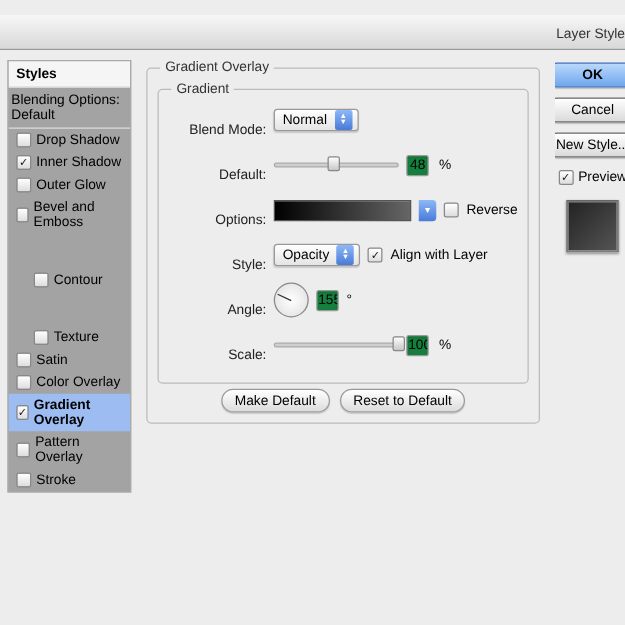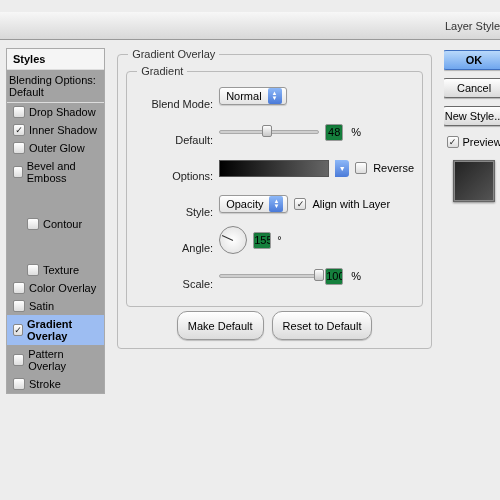--- a/index.html
+++ b/index.html
@@ -26,21 +26,21 @@
 .slider { position: relative; height: 14px; display: inline-flex; align-items: center; }
 .track { height: 4px; background: #cfcfcf; border: 1px solid #aaa; border-radius: 2px; width: 100%; }
 .thumb { position: absolute; top: 0; width: 10px; height: 12px; background: linear-gradient(#fdfdfd,#c8c8c8); border: 1px solid #888; border-radius: 2px; transform: translateX(-50%); }
 .numbox { width: 18px; height: 17px; border: 1px solid #999; background: #15803d; text-align: center; border-radius: 2px; box-shadow: inset 0 1px 2px rgba(0,0,0,0.15); }
 .pct { margin-left: 2px; }
 .gradswatch { width: 110px; height: 17px; border: 1px solid #555; background: linear-gradient(90deg, #000 0%, #666 100%); }
 .dropbtn { width: 14px; height: 17px; background: linear-gradient(#8db8f8,#4a7ad8); border-radius: 0 3px 3px 0; display: flex; align-items: center; justify-content: center; color: #fff; font-size: 7px; }
 .anglewheel { width: 28px; height: 28px; border: 1px solid #888; border-radius: 50%; background: radial-gradient(circle,#fff,#ddd); position: relative; }
 .anglewheel::after { content: ""; position: absolute; width: 12px; height: 1px; background: #333; top: 50%; left: 50%; transform-origin: left center; transform: rotate(-155deg); }
 .btnrow { display: flex; gap: 8px; justify-content: center; margin-top: 4px; }
-.macbtn { background: linear-gradient(#fff,#dcdcdc); border: 1px solid #999; border-radius: 10px; padding: 2px 10px; height: 29px; display: inline-flex; align-items: center; box-shadow: 0 1px 1px rgba(0,0,0,0.2); }
+.macbtn { background: linear-gradient(#fff,#dcdcdc); border: 1px solid #999; border-radius: 10px; padding: 2px 10px; height: 19px; display: inline-flex; align-items: center; box-shadow: 0 1px 1px rgba(0,0,0,0.2); }
 .rightcol { width: 82px; display: flex; flex-direction: column; align-items: center; gap: 8px; padding-top: 2px; overflow: hidden; padding-left: 4px;}
 .rbtn { width: 76px; height: 20px; border-radius: 10px; border: 1px solid #6a6a6a; display: flex; align-items: center; justify-content: center; box-shadow: 0 1px 1px rgba(0,0,0,0.25); white-space: nowrap; }
 .rbtn.primary { background: linear-gradient(#b9d9fb,#6fa6ee); border-color: #3d6fbf; font-weight: bold; }
 .rbtn.normal { background: linear-gradient(#fff,#dadada); }
 .previewrow { display: flex; align-items: center; gap: 4px; margin-top: 2px; }
 .previewswatch { width: 42px; height: 42px; border: 1px solid #666; background: linear-gradient(135deg, #222 0%, #555 100%); box-shadow: 0 1px 2px rgba(0,0,0,0.4), inset 0 0 0 1px #888; margin-top: 4px; }
 </style>
 </head>
 <body>
 
@@ -73,25 +73,25 @@
           <div class="sb-item indent">
             <span class="cb"></span>
             <span>Contour</span>
           </div>
           <div class="sb-item indent">
             <span class="cb"></span>
             <span>Texture</span>
           </div>
           <div class="sb-item">
             <span class="cb"></span>
-            <span>Color Overlay</span>
+            <span>Satin</span>
           </div>
           <div class="sb-item">
             <span class="cb"></span>
-            <span>Satin</span>
+            <span>Color Overlay</span>
           </div>
           <div class="sb-item selected">
             <span class="cb checked"></span>
             <span style="font-weight: bold;">Gradient Overlay</span>
           </div>
           <div class="sb-item">
             <span class="cb"></span>
             <span>Pattern Overlay</span>
           </div>
           <div class="sb-item">

